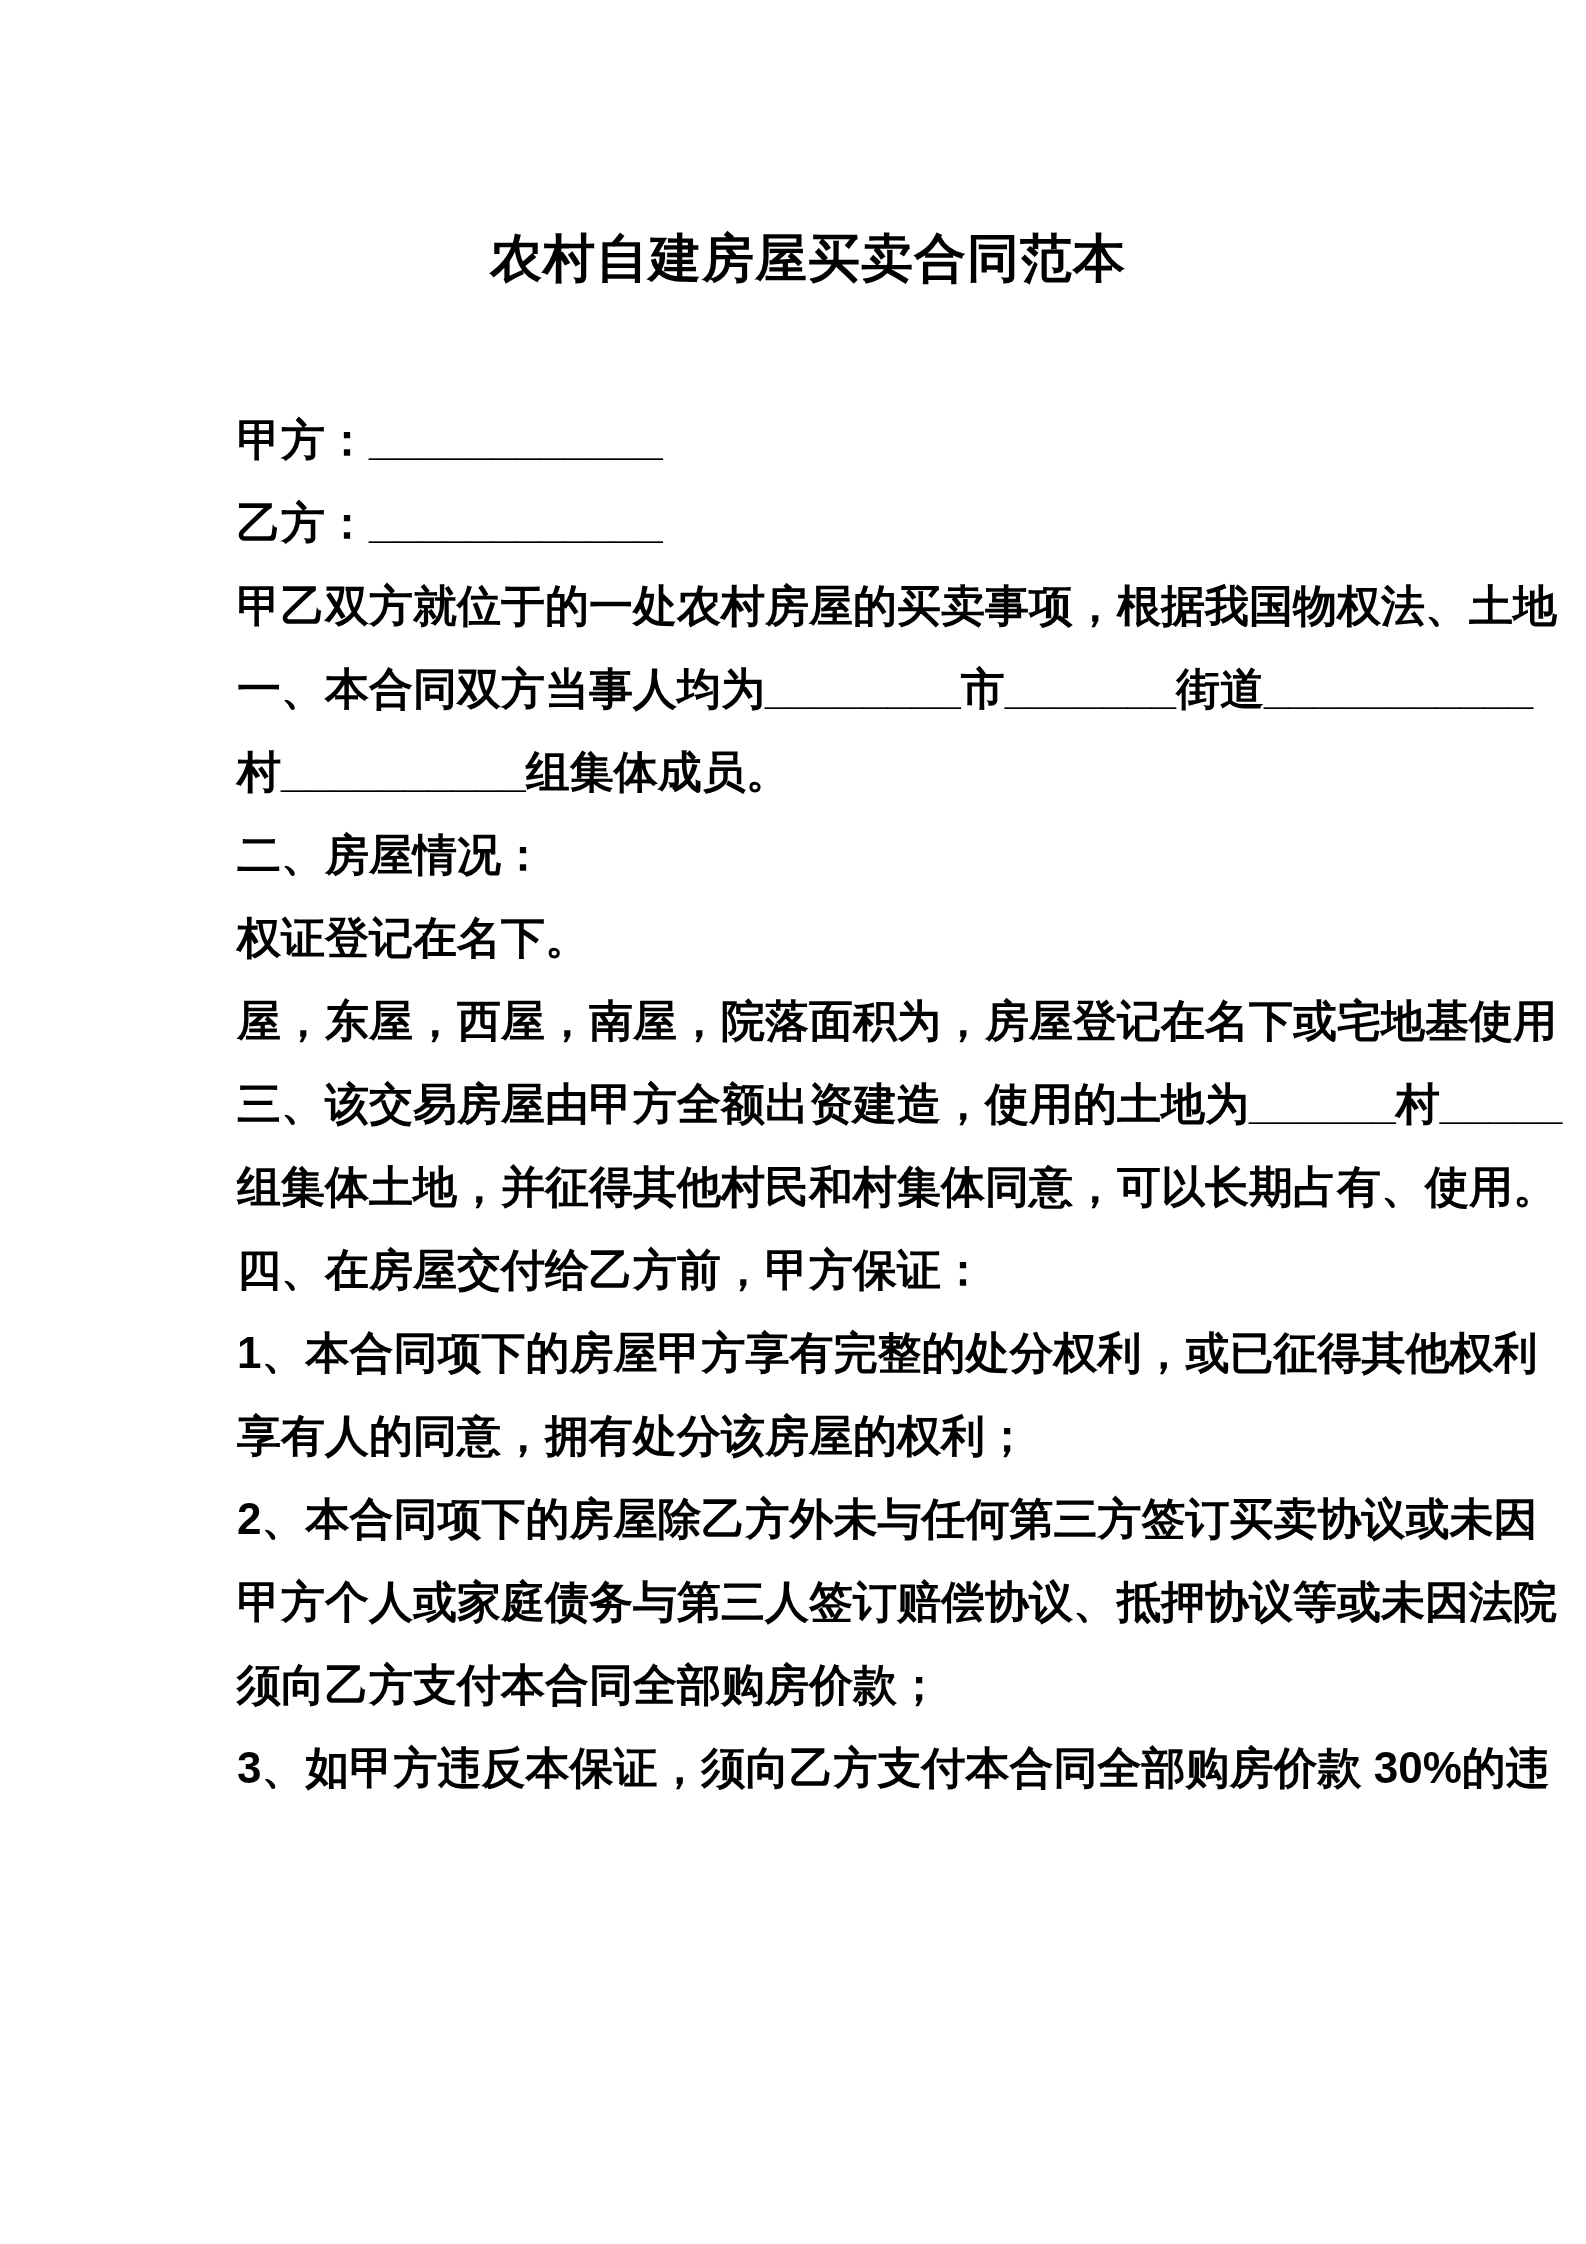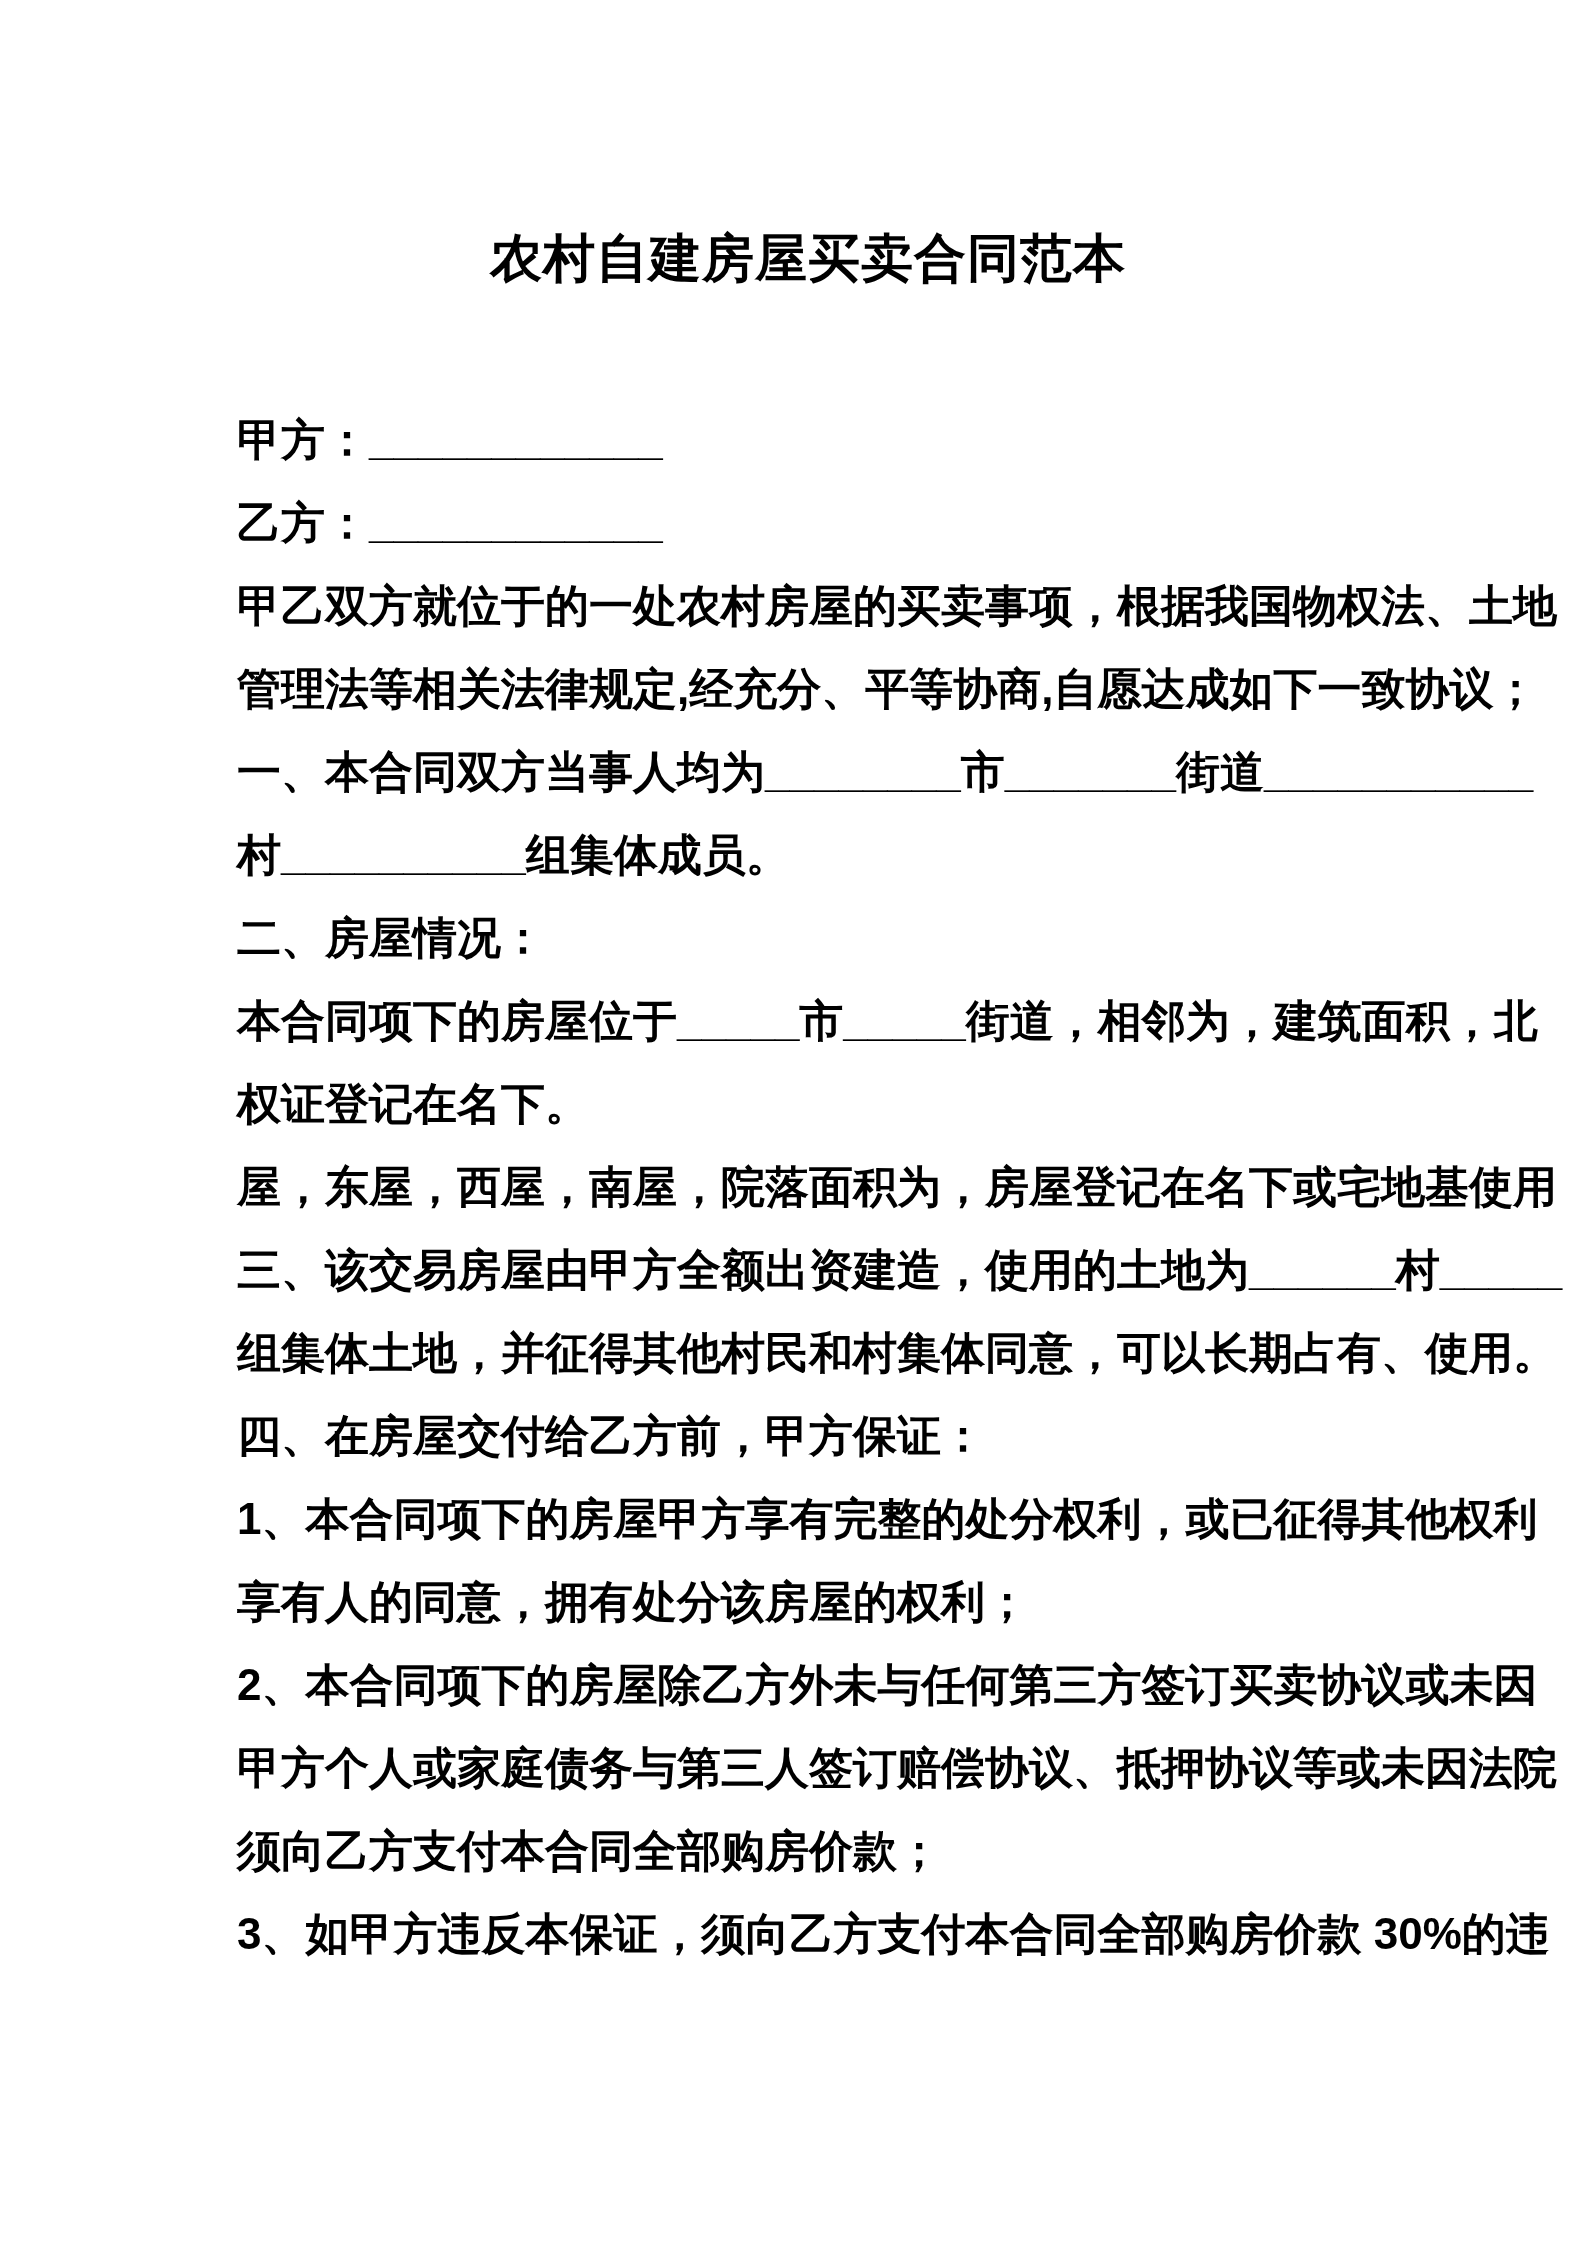--- a/index.html
+++ b/index.html
@@ -46,25 +46,23 @@
 </style>
 </head>
 <body>
 
 <div class="page">
   <h1 class="title">农村自建房屋买卖合同范本</h1>
   <div class="content" id="content">
       <div class="line">甲方：____________</div>
       <div class="line">乙方：____________</div>
       <div class="line">甲乙双方就位于的一处农村房屋的买卖事项，根据我国物权法、土地</div>
-      <div class="line">管理法等相关法律规定,经充分、平等协商,自愿达成如下一致协议；</div>
       <div class="line">一、本合同双方当事人均为________市_______街道___________</div>
       <div class="line">村__________组集体成员。</div>
       <div class="line">二、房屋情况：</div>
-      <div class="line">本合同项下的房屋位于_____市_____街道，相邻为，建筑面积，北</div>
       <div class="line">权证登记在名下。</div>
       <div class="line">屋，东屋，西屋，南屋，院落面积为，房屋登记在名下或宅地基使用</div>
       <div class="line">三、该交易房屋由甲方全额出资建造，使用的土地为______村_____</div>
       <div class="line">组集体土地，并征得其他村民和村集体同意，可以长期占有、使用。</div>
       <div class="line">四、在房屋交付给乙方前，甲方保证：</div>
       <div class="line">1、本合同项下的房屋甲方享有完整的处分权利，或已征得其他权利</div>
       <div class="line">享有人的同意，拥有处分该房屋的权利；</div>
       <div class="line">2、本合同项下的房屋除乙方外未与任何第三方签订买卖协议或未因</div>
       <div class="line">甲方个人或家庭债务与第三人签订赔偿协议、抵押协议等或未因法院</div>
       <div class="line">须向乙方支付本合同全部购房价款；</div>

